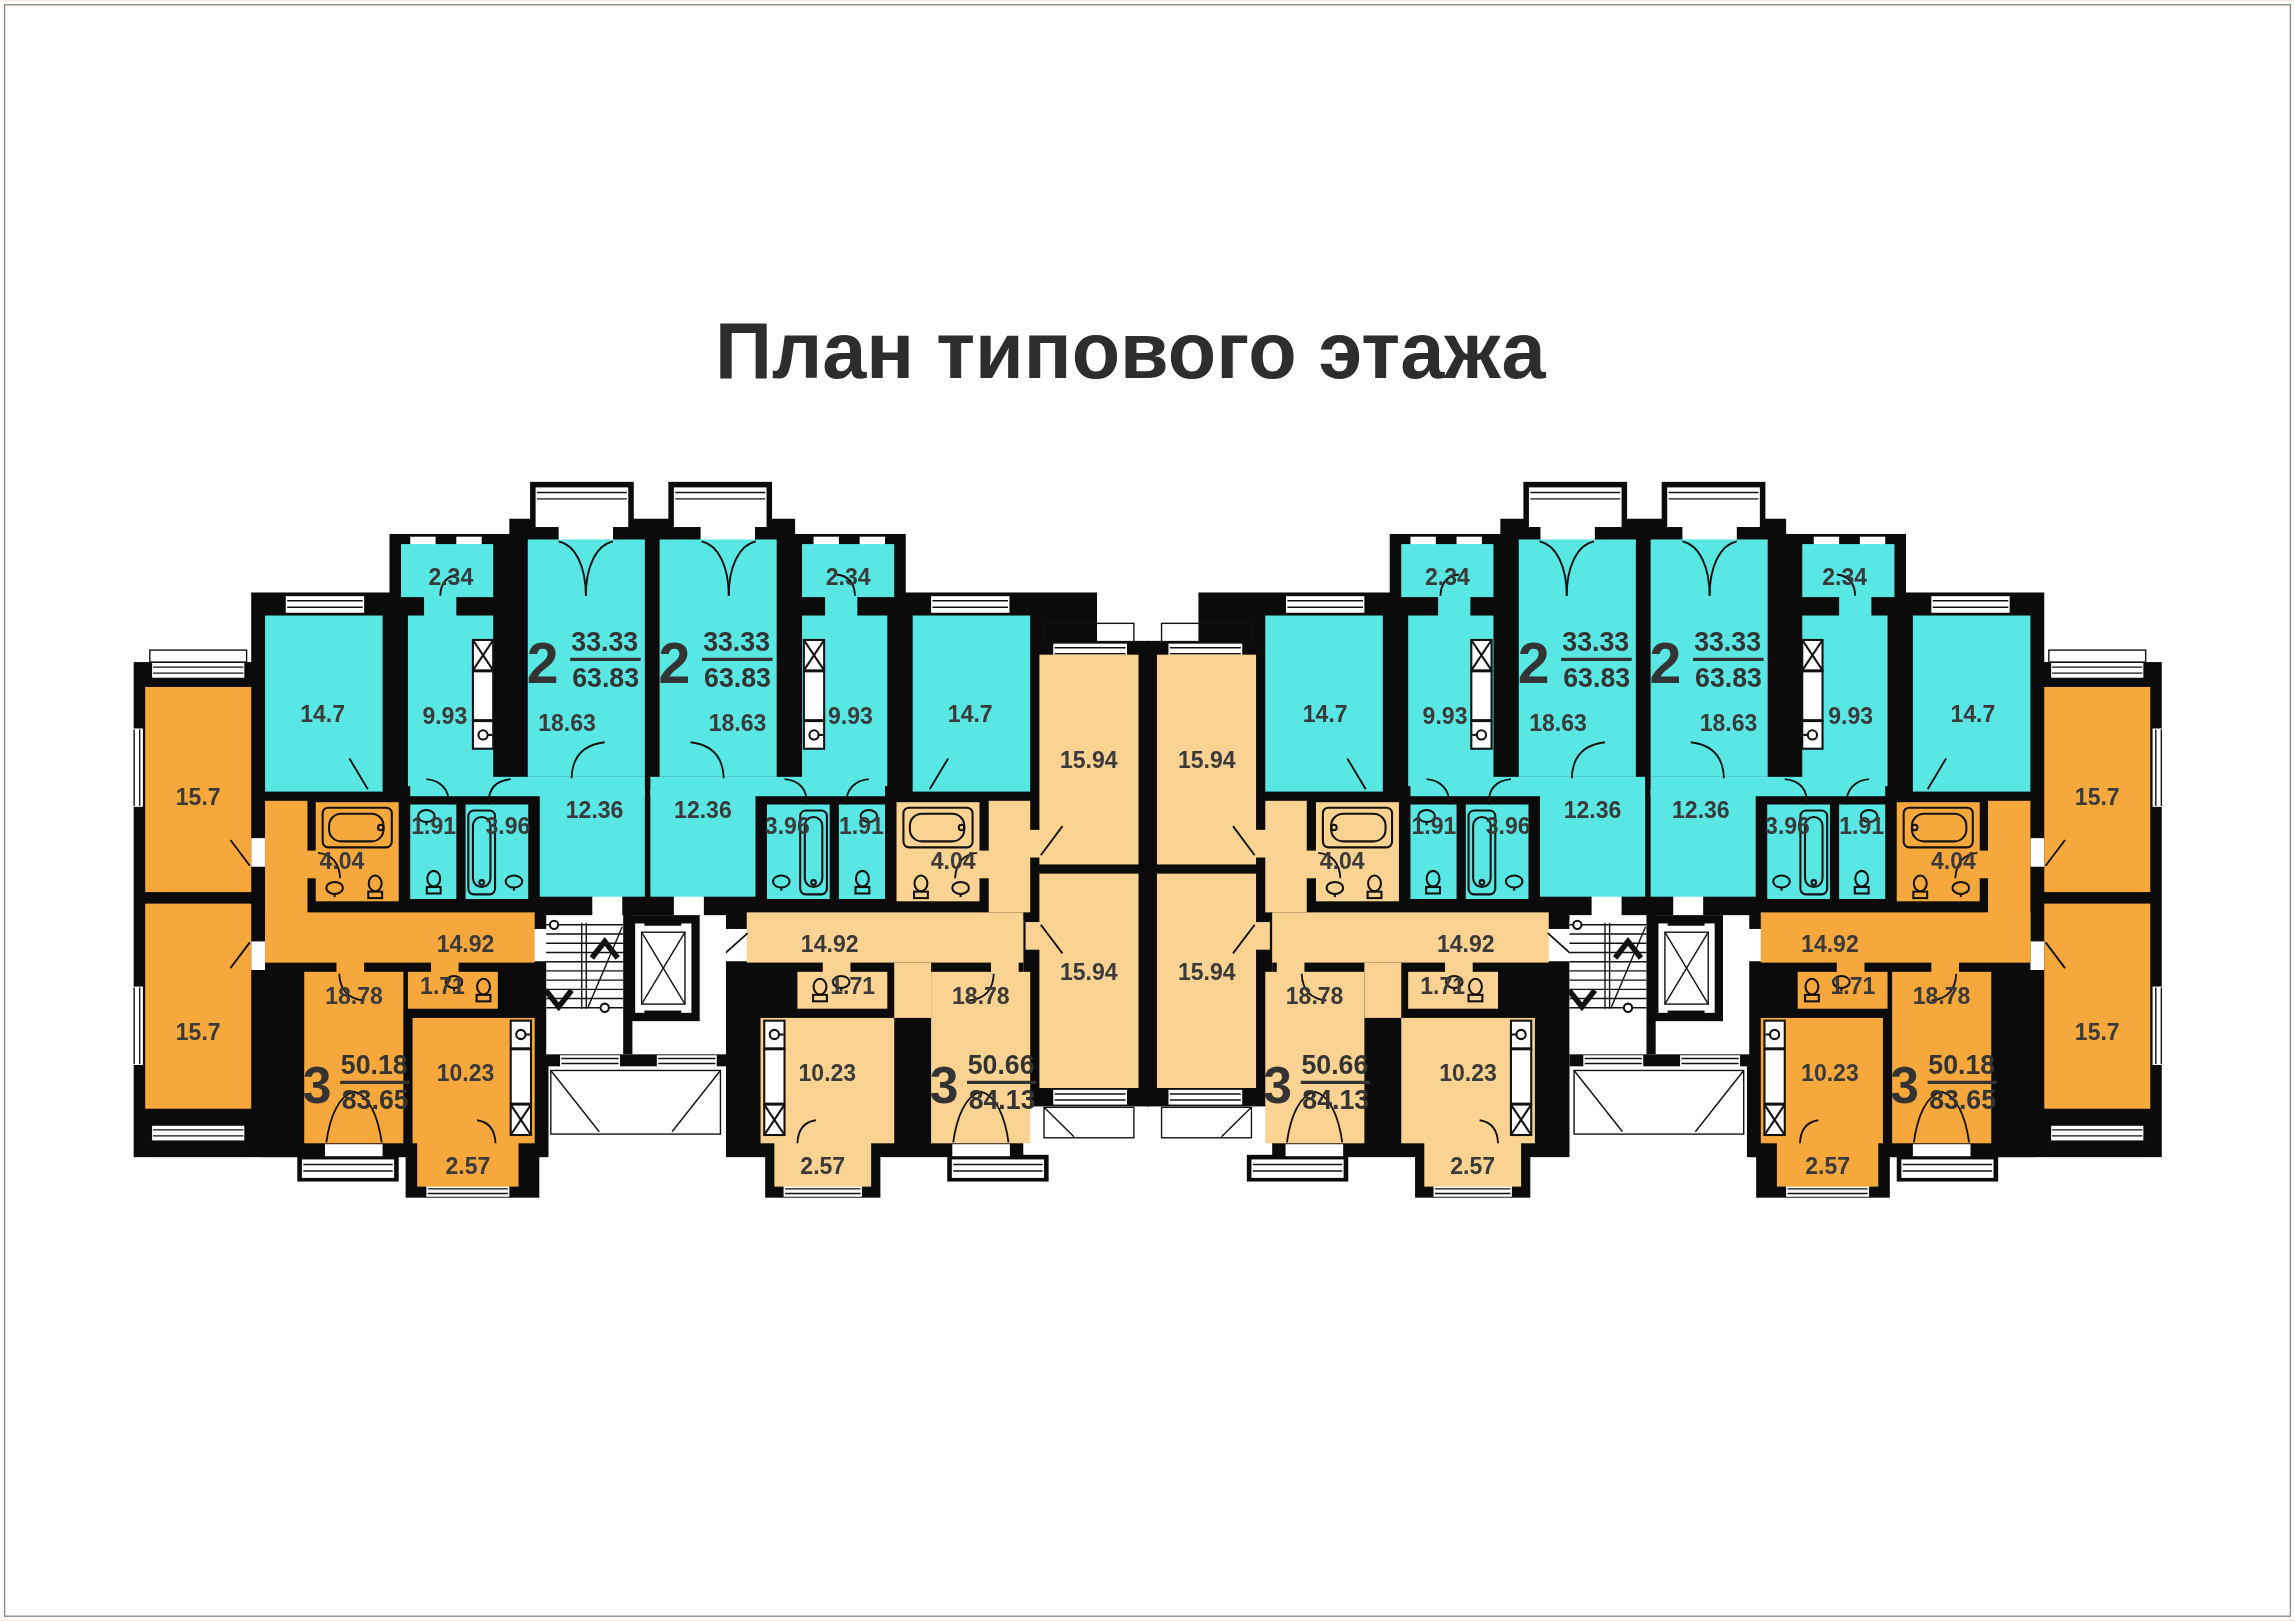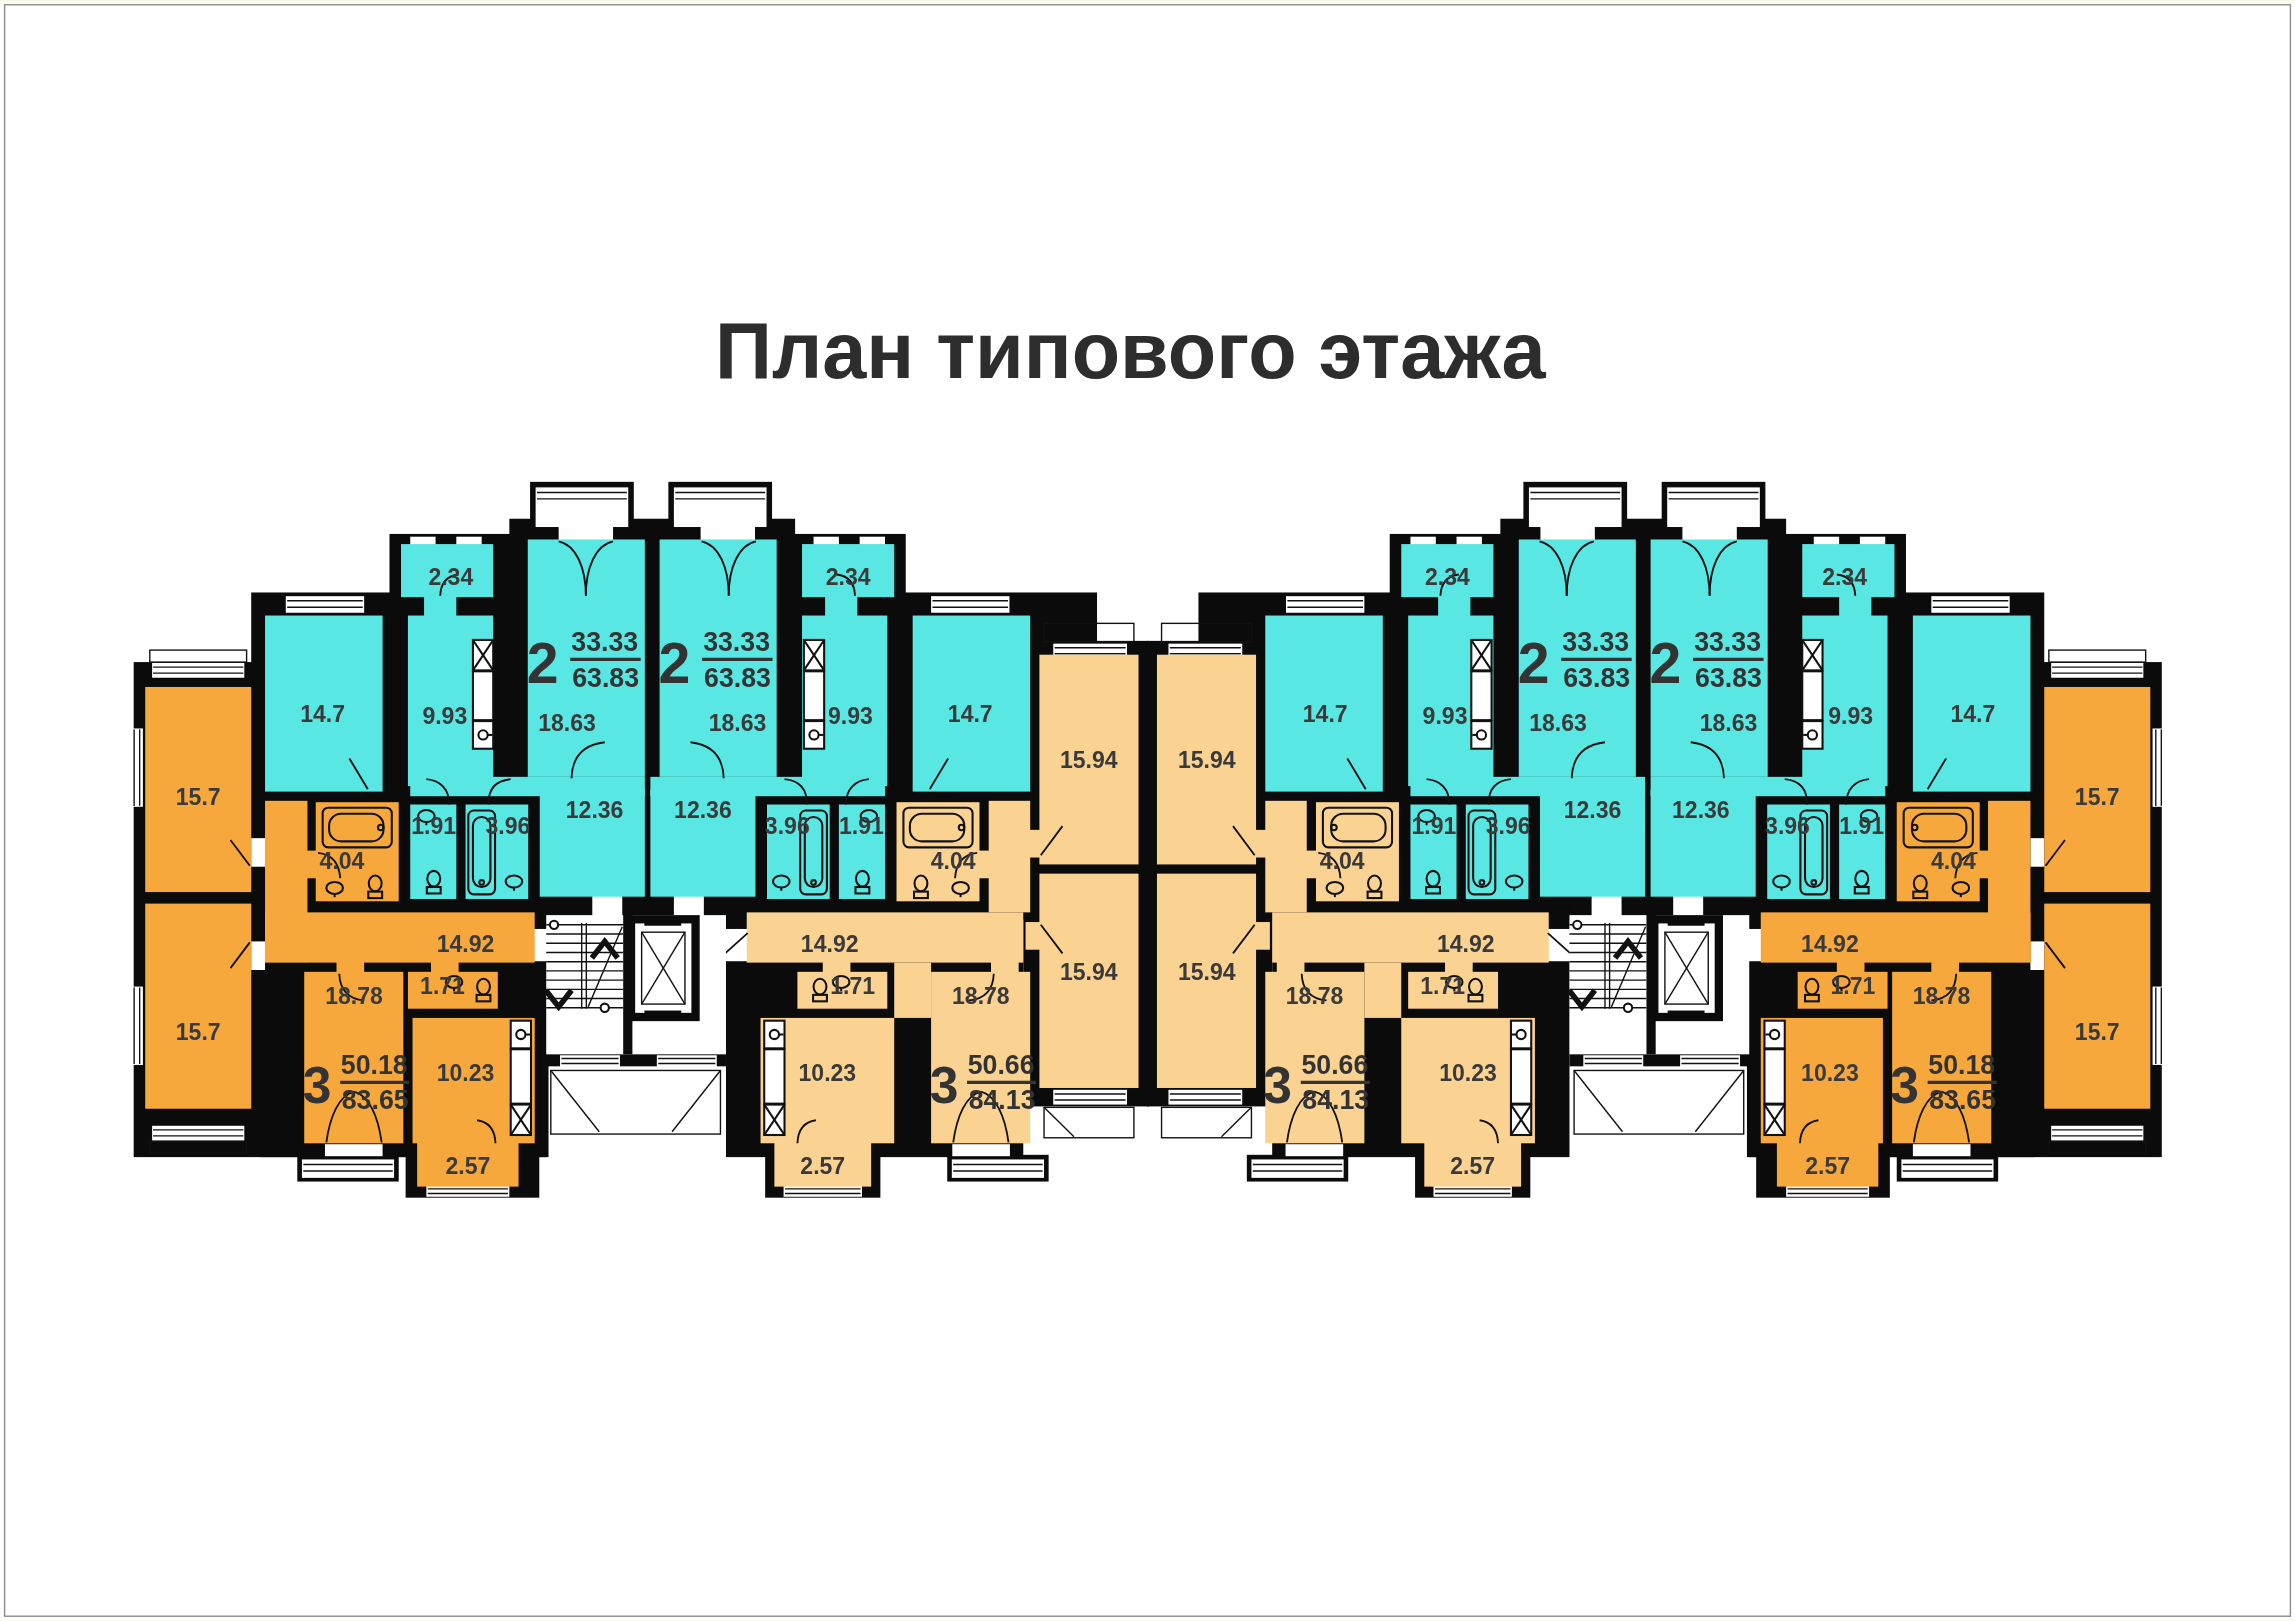--- a/index.html
+++ b/index.html
@@ -1,16 +1,16 @@
 <!DOCTYPE html>
 <html style="font-size:7.4px"><head>
 <meta charset="utf-8">
 <style>
   html,body{margin:0;padding:0;background:#fff;}
-  .page{position:relative;width:2295px;height:1621px;background:#bef264;}
+  .page{position:relative;width:2295px;height:1621px;background:#f97316;}
   svg{display:block;}
   .wall{fill:#0B0B0B;}
   .w{fill:#FFFFFF;}
   .o{fill:#F6A83D;}
   .c{fill:#59E7E3;}
   .t{fill:#FAD292;}
   .ln{stroke:#111;stroke-width:4;fill:none;}
   .ln2{stroke:#111;stroke-width:3;fill:none;}
   .fx{stroke:#111;stroke-width:4.5;fill:none;}
   .fxw{stroke:#111;stroke-width:4.5;fill:#fff;}

